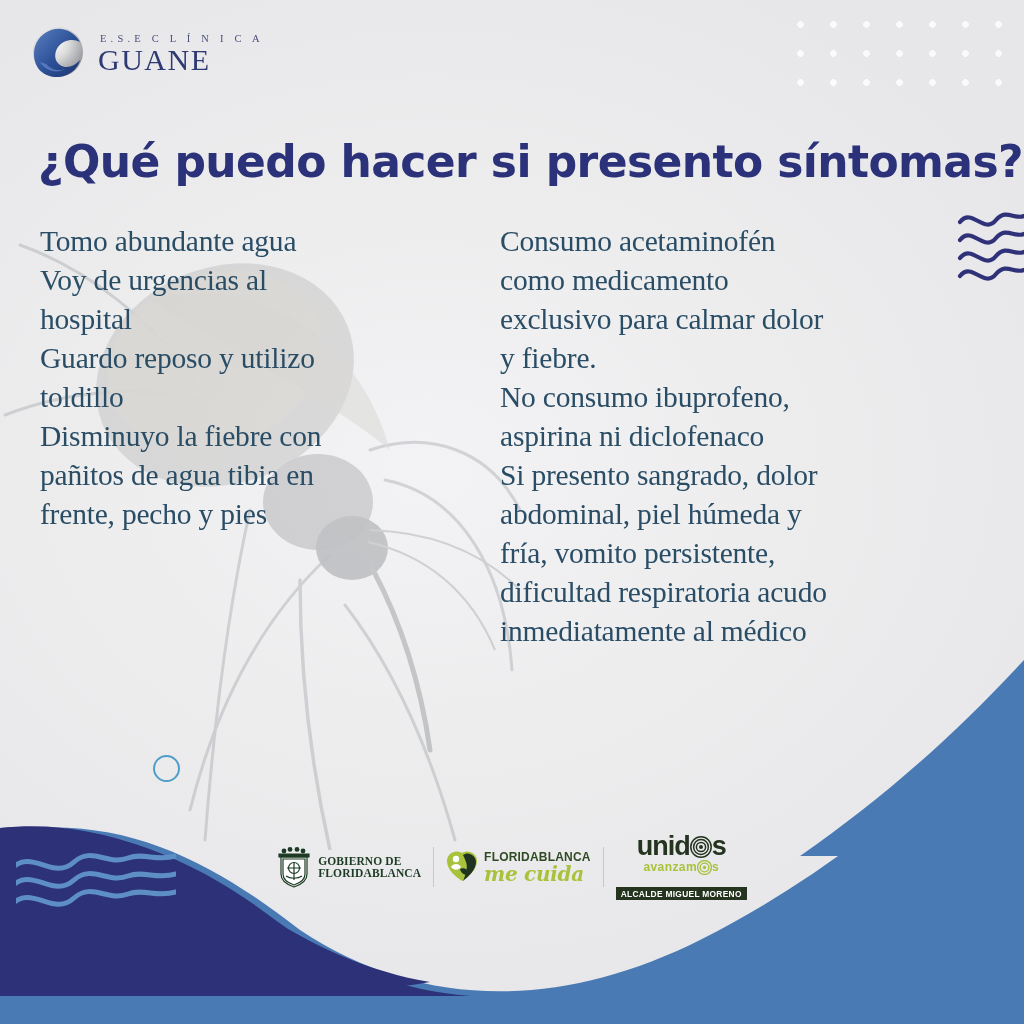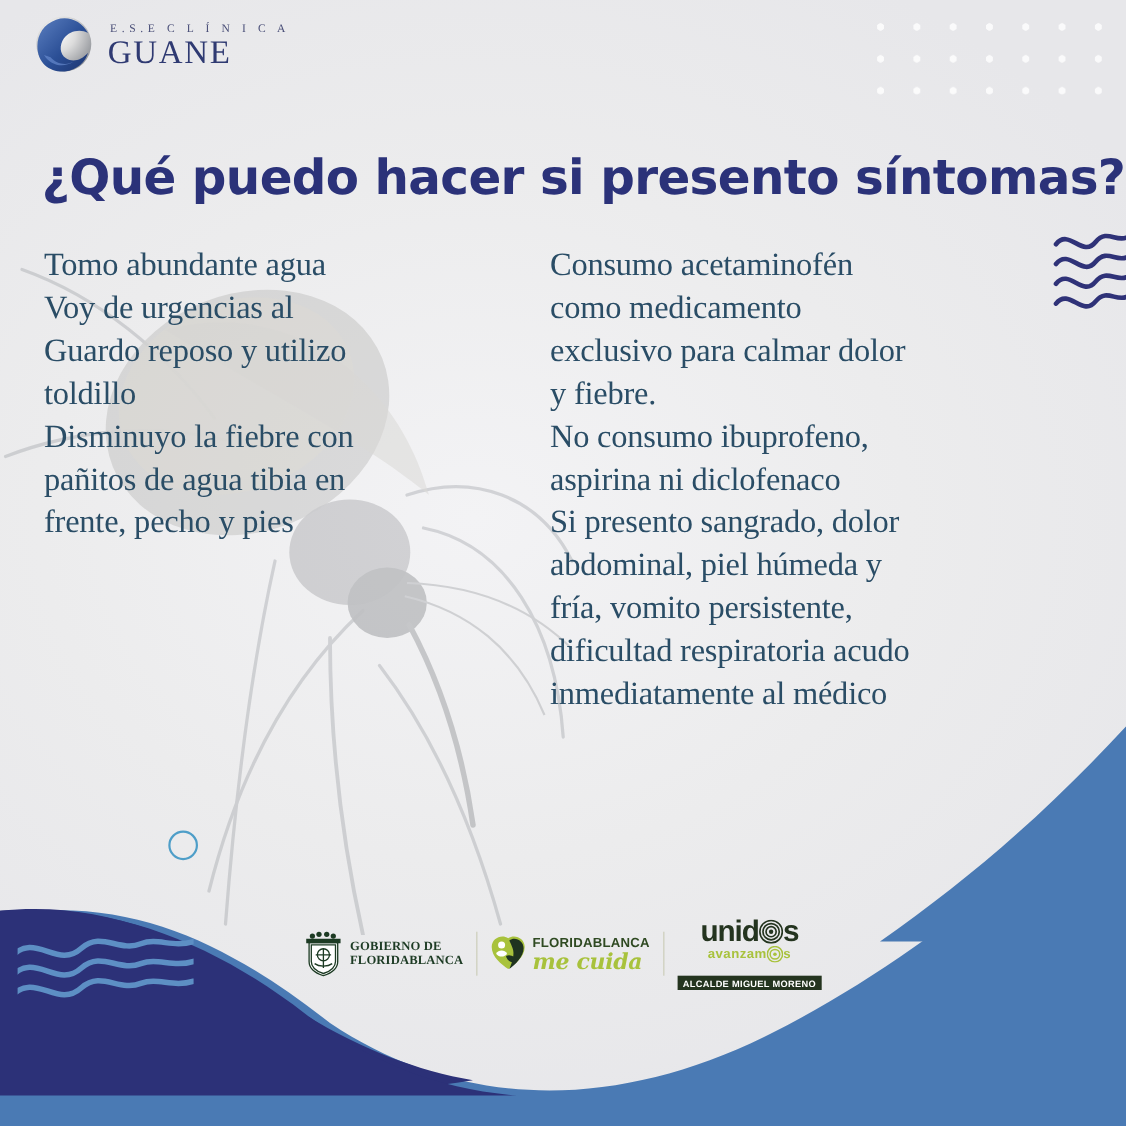--- a/index.html
+++ b/index.html
@@ -39,21 +39,21 @@
     filter: blur(.2px);
   }
   .mosquito-layer svg { width: 100%; height: 100%; display: block; }
 
   .bottom-shapes { position: absolute; inset: 0; pointer-events: none; }
   .bottom-shapes svg { position: absolute; inset: 0; width: 1024px; height: 1024px; }
 
   
   .logo {
     position: absolute;
-    left: 30px; top: 10px;
+    left: 30px; top: 22px;
     display: flex; align-items: center; gap: 10px;
   }
   .logo-mark { width: 58px; height: 60px; flex: 0 0 auto; }
   .logo-mark svg { display: block; width: 100%; height: 100%; }
   .logo-text { display: flex; flex-direction: column; line-height: 1; padding-top: 4px; }
   .logo-kicker {
     font-family: "Liberation Serif", serif;
     font-size: 10.5px;
     letter-spacing: 4.2px;
     color: #4a4f78;
@@ -259,20 +259,21 @@
       <div class="logo-word">GUANE</div>
     </div>
   </div>
 
   <div class="headline">¿Qué puedo hacer si presento síntomas?</div>
 
   <div class="columns">
     <div class="col col-left">
       <div class="line">Tomo abundante agua</div>
       <div class="line">Voy de urgencias al</div>
+      <div class="line">hospital</div>
       <div class="line">Guardo reposo y utilizo</div>
       <div class="line">toldillo</div>
       <div class="line">Disminuyo la fiebre con</div>
       <div class="line">pañitos de agua tibia en</div>
       <div class="line">frente, pecho y pies</div>
     </div>
     <div class="col col-right">
       <div class="line">Consumo acetaminofén</div>
       <div class="line">como medicamento</div>
       <div class="line">exclusivo para calmar dolor</div>

